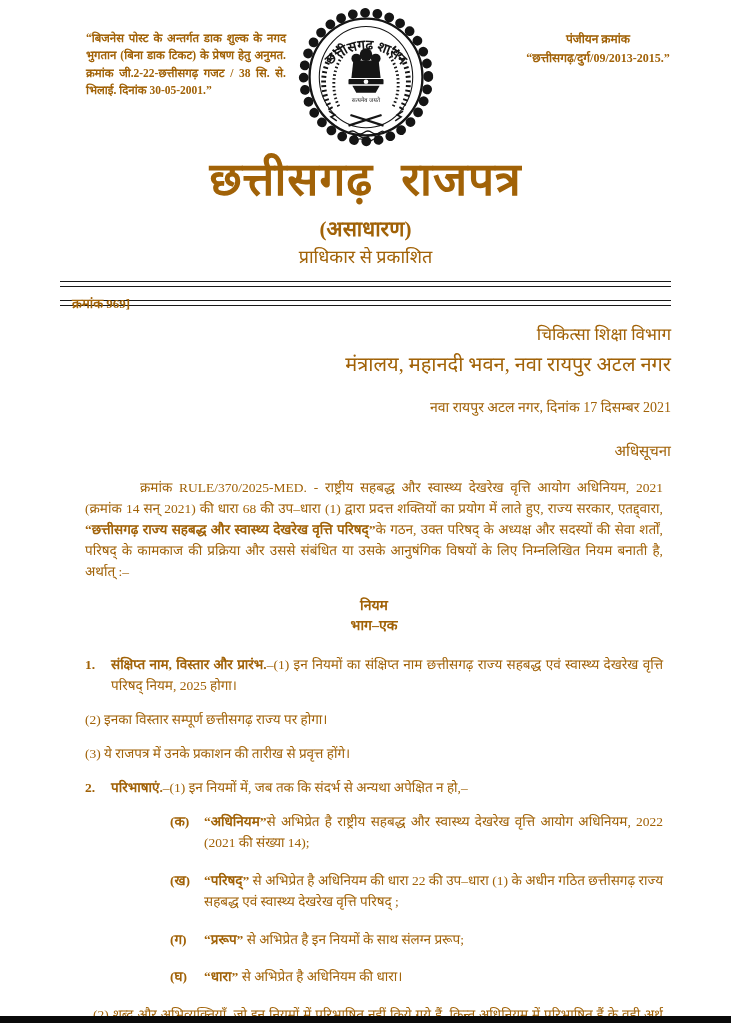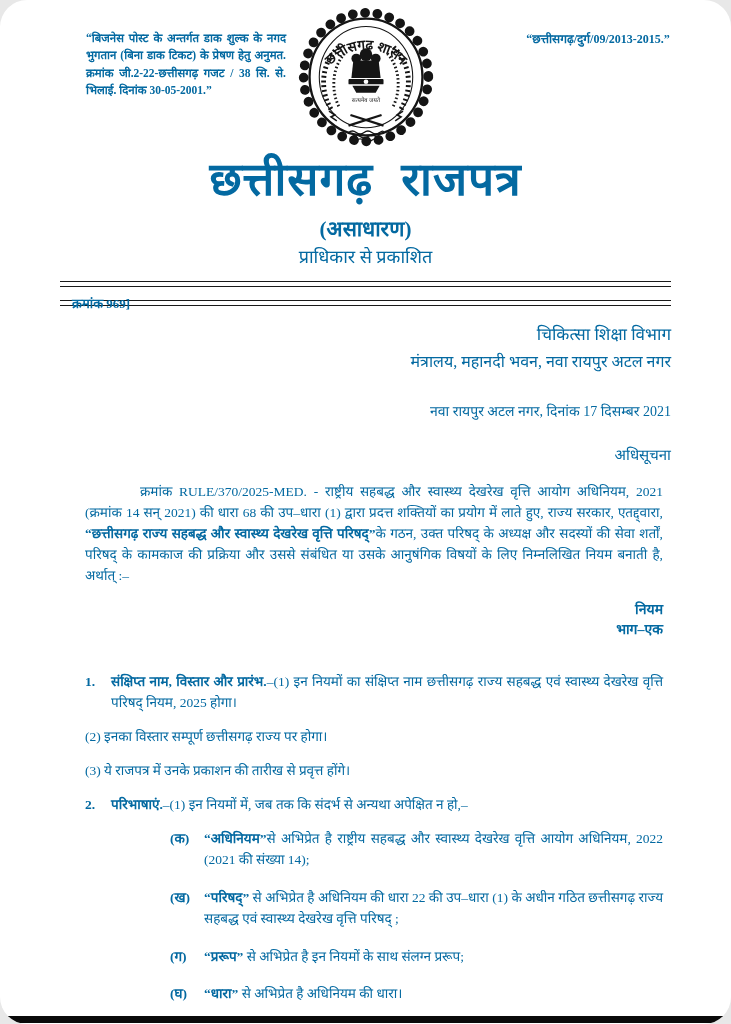--- a/index.html
+++ b/index.html
@@ -1,19 +1,19 @@
 <!DOCTYPE html>
 <html><head>
 <meta charset="utf-8">
 <style>
   html,body{margin:0;padding:0;background:#e8e8e8;}
   .page{
     position:relative;width:731px;height:1024px;background:#ffffff;
-    font-family:"Liberation Serif","DejaVu Serif",serif;color:#0369a1;
-    overflow:hidden;margin:0 auto;border-radius:27px;
+    font-family:"Liberation Serif","DejaVu Serif",serif;color:#a16207;
+    overflow:hidden;margin:0 auto;
   }
   
   .postal-note{
     position:absolute;left:86px;top:30px;width:200px;
     font-size:11.5px;font-weight:bold;line-height:1.5;text-align:justify;
   }
   .emblem{position:absolute;left:288px;top:6px;width:156px;height:146px;}
   .registration{
     position:absolute;left:478px;top:30px;width:240px;
     text-align:center;font-size:12px;font-weight:bold;line-height:1.6;
@@ -33,28 +33,28 @@
   }
   
   .content{position:absolute;left:60px;top:281px;width:611px;}
   .rule-double{height:4px;border-top:1.6px solid #1a1a1a;border-bottom:1.3px solid #1a1a1a;}
   .issue-row{position:relative;padding:7px 0 6px 0;text-align:center;
     font-size:13px;font-weight:bold;}
   .issue-no{position:absolute;left:12px;top:7px;}
   .issue-block{margin-bottom:16px;}
   .centered{text-align:right;}
   .dept-name{font-size:17px;margin-bottom:5px;}
-  .dept-address{font-size:16px;margin-bottom:29px;}
+  .dept-address{font-size:20px;margin-bottom:20px;}
   .place-date{font-size:14px;margin-bottom:24px;}
   .notice-heading{font-size:15px;margin-bottom:18px;}
   .body-text{margin:0 8px 0 25px;font-size:13.5px;line-height:1.55;}
   .para{text-align:justify;margin:0 0 13px 0;}
   .intro{text-indent:55px;}
   .b{font-weight:bold;}
-  .sec-heading{text-align:right;font-weight:bold;font-size:14px;line-height:1.45;margin-bottom:32px;}
+  .sec-heading{text-align:center;font-weight:bold;font-size:14px;line-height:1.45;margin-bottom:19px;}
   .rule-item{display:grid;grid-template-columns:26px 1fr;margin-bottom:13px;}
   .rule-item .num{font-weight:bold;}
   .rule-item .txt{text-align:justify;}
   .defs{margin-left:85px;margin-top:3px;}
   .def-row{display:grid;grid-template-columns:34px 1fr;margin-bottom:17px;}
   .def-row .txt{text-align:justify;}
   .closing{text-indent:8px;margin-top:2px;}
   .bottom-bar{position:absolute;left:0;bottom:1px;width:100%;height:7px;background:#0a0a0a;}
 </style>
 </head>
@@ -103,20 +103,21 @@
 
       <g stroke="#151515" stroke-width="1.4" fill="none">
         <path d="M62 130 q4 -3 8 0 t8 0 t8 0 t8 0 t4 0"></path>
         <path d="M66 134 q4 -3 8 0 t8 0 t8 0 t6 0"></path>
         <path d="M70 138 q4 -3 8 0 t8 0 t4 0"></path>
       </g>
     </svg>
   </div>
 
   <div class="registration">
+    <div>पंजीयन क्रमांक</div>
     <div>“छत्तीसगढ़/दुर्ग/09/2013-2015.”</div>
   </div>
 
   <div class="title-row">
     <span>छत्तीसगढ़</span>
     <span>राजपत्र</span>
   </div>
   <div class="subtitle">(असाधारण)</div>
   <div class="authority">प्राधिकार से प्रकाशित</div>
 

